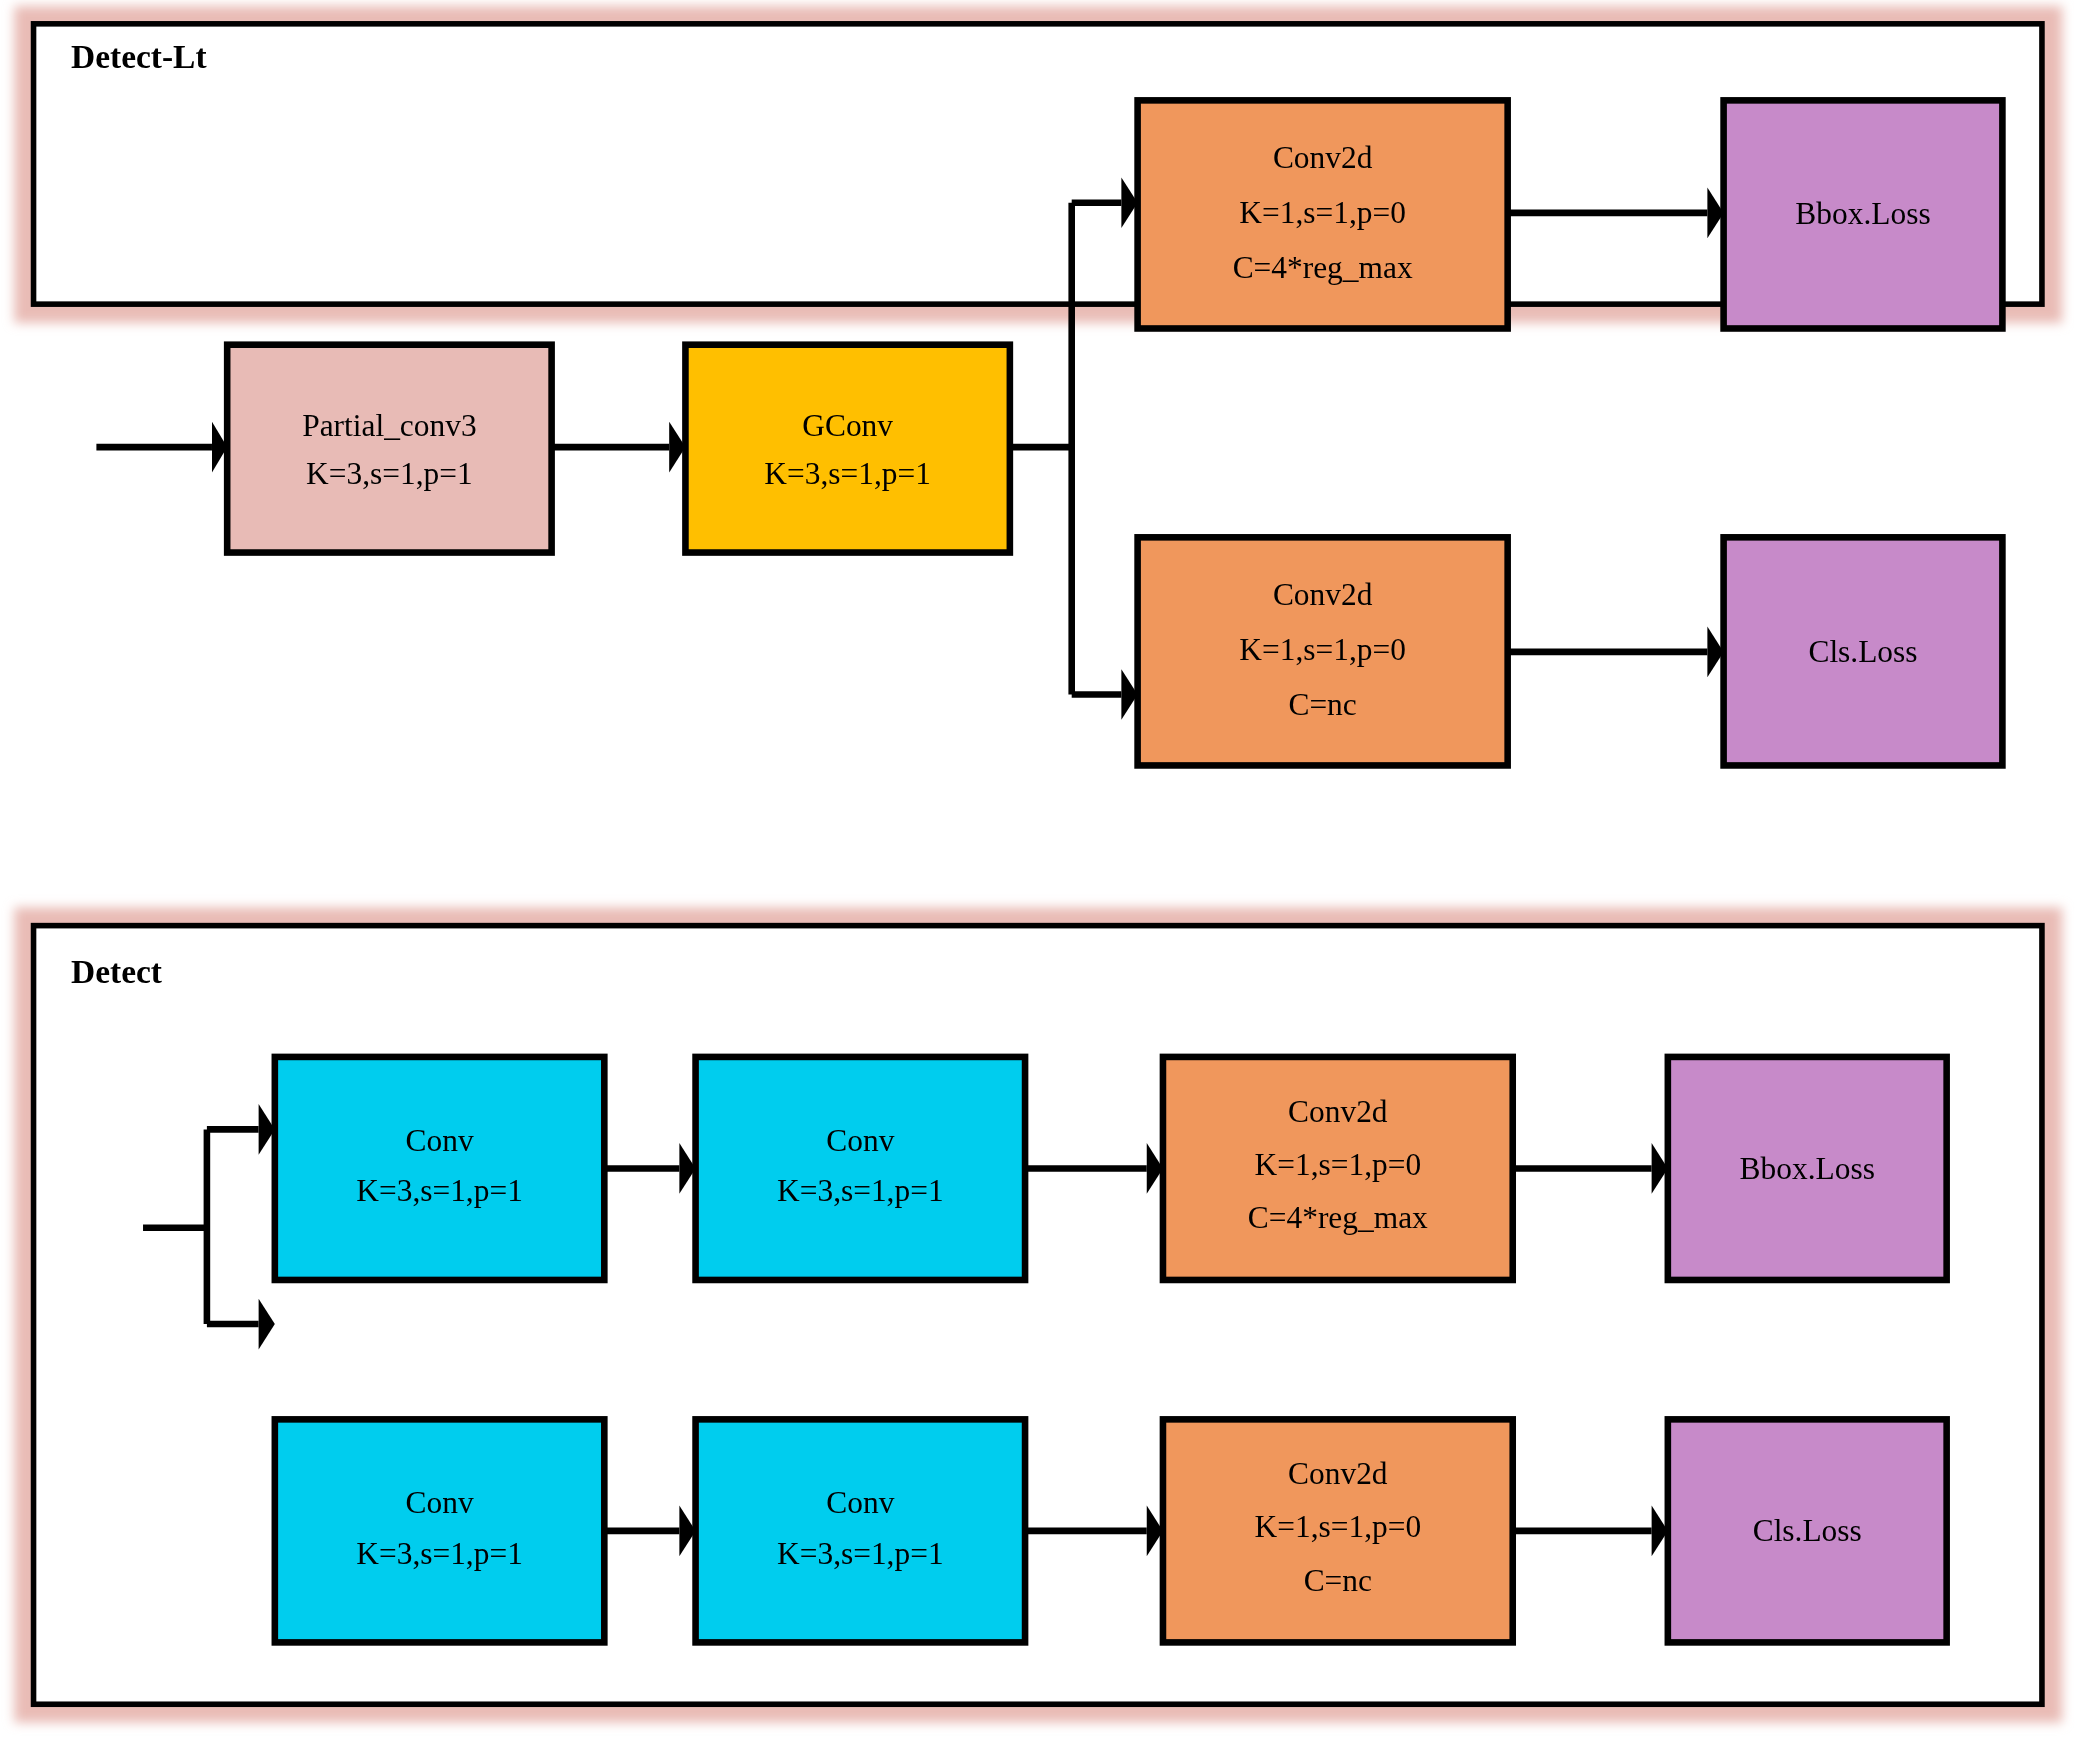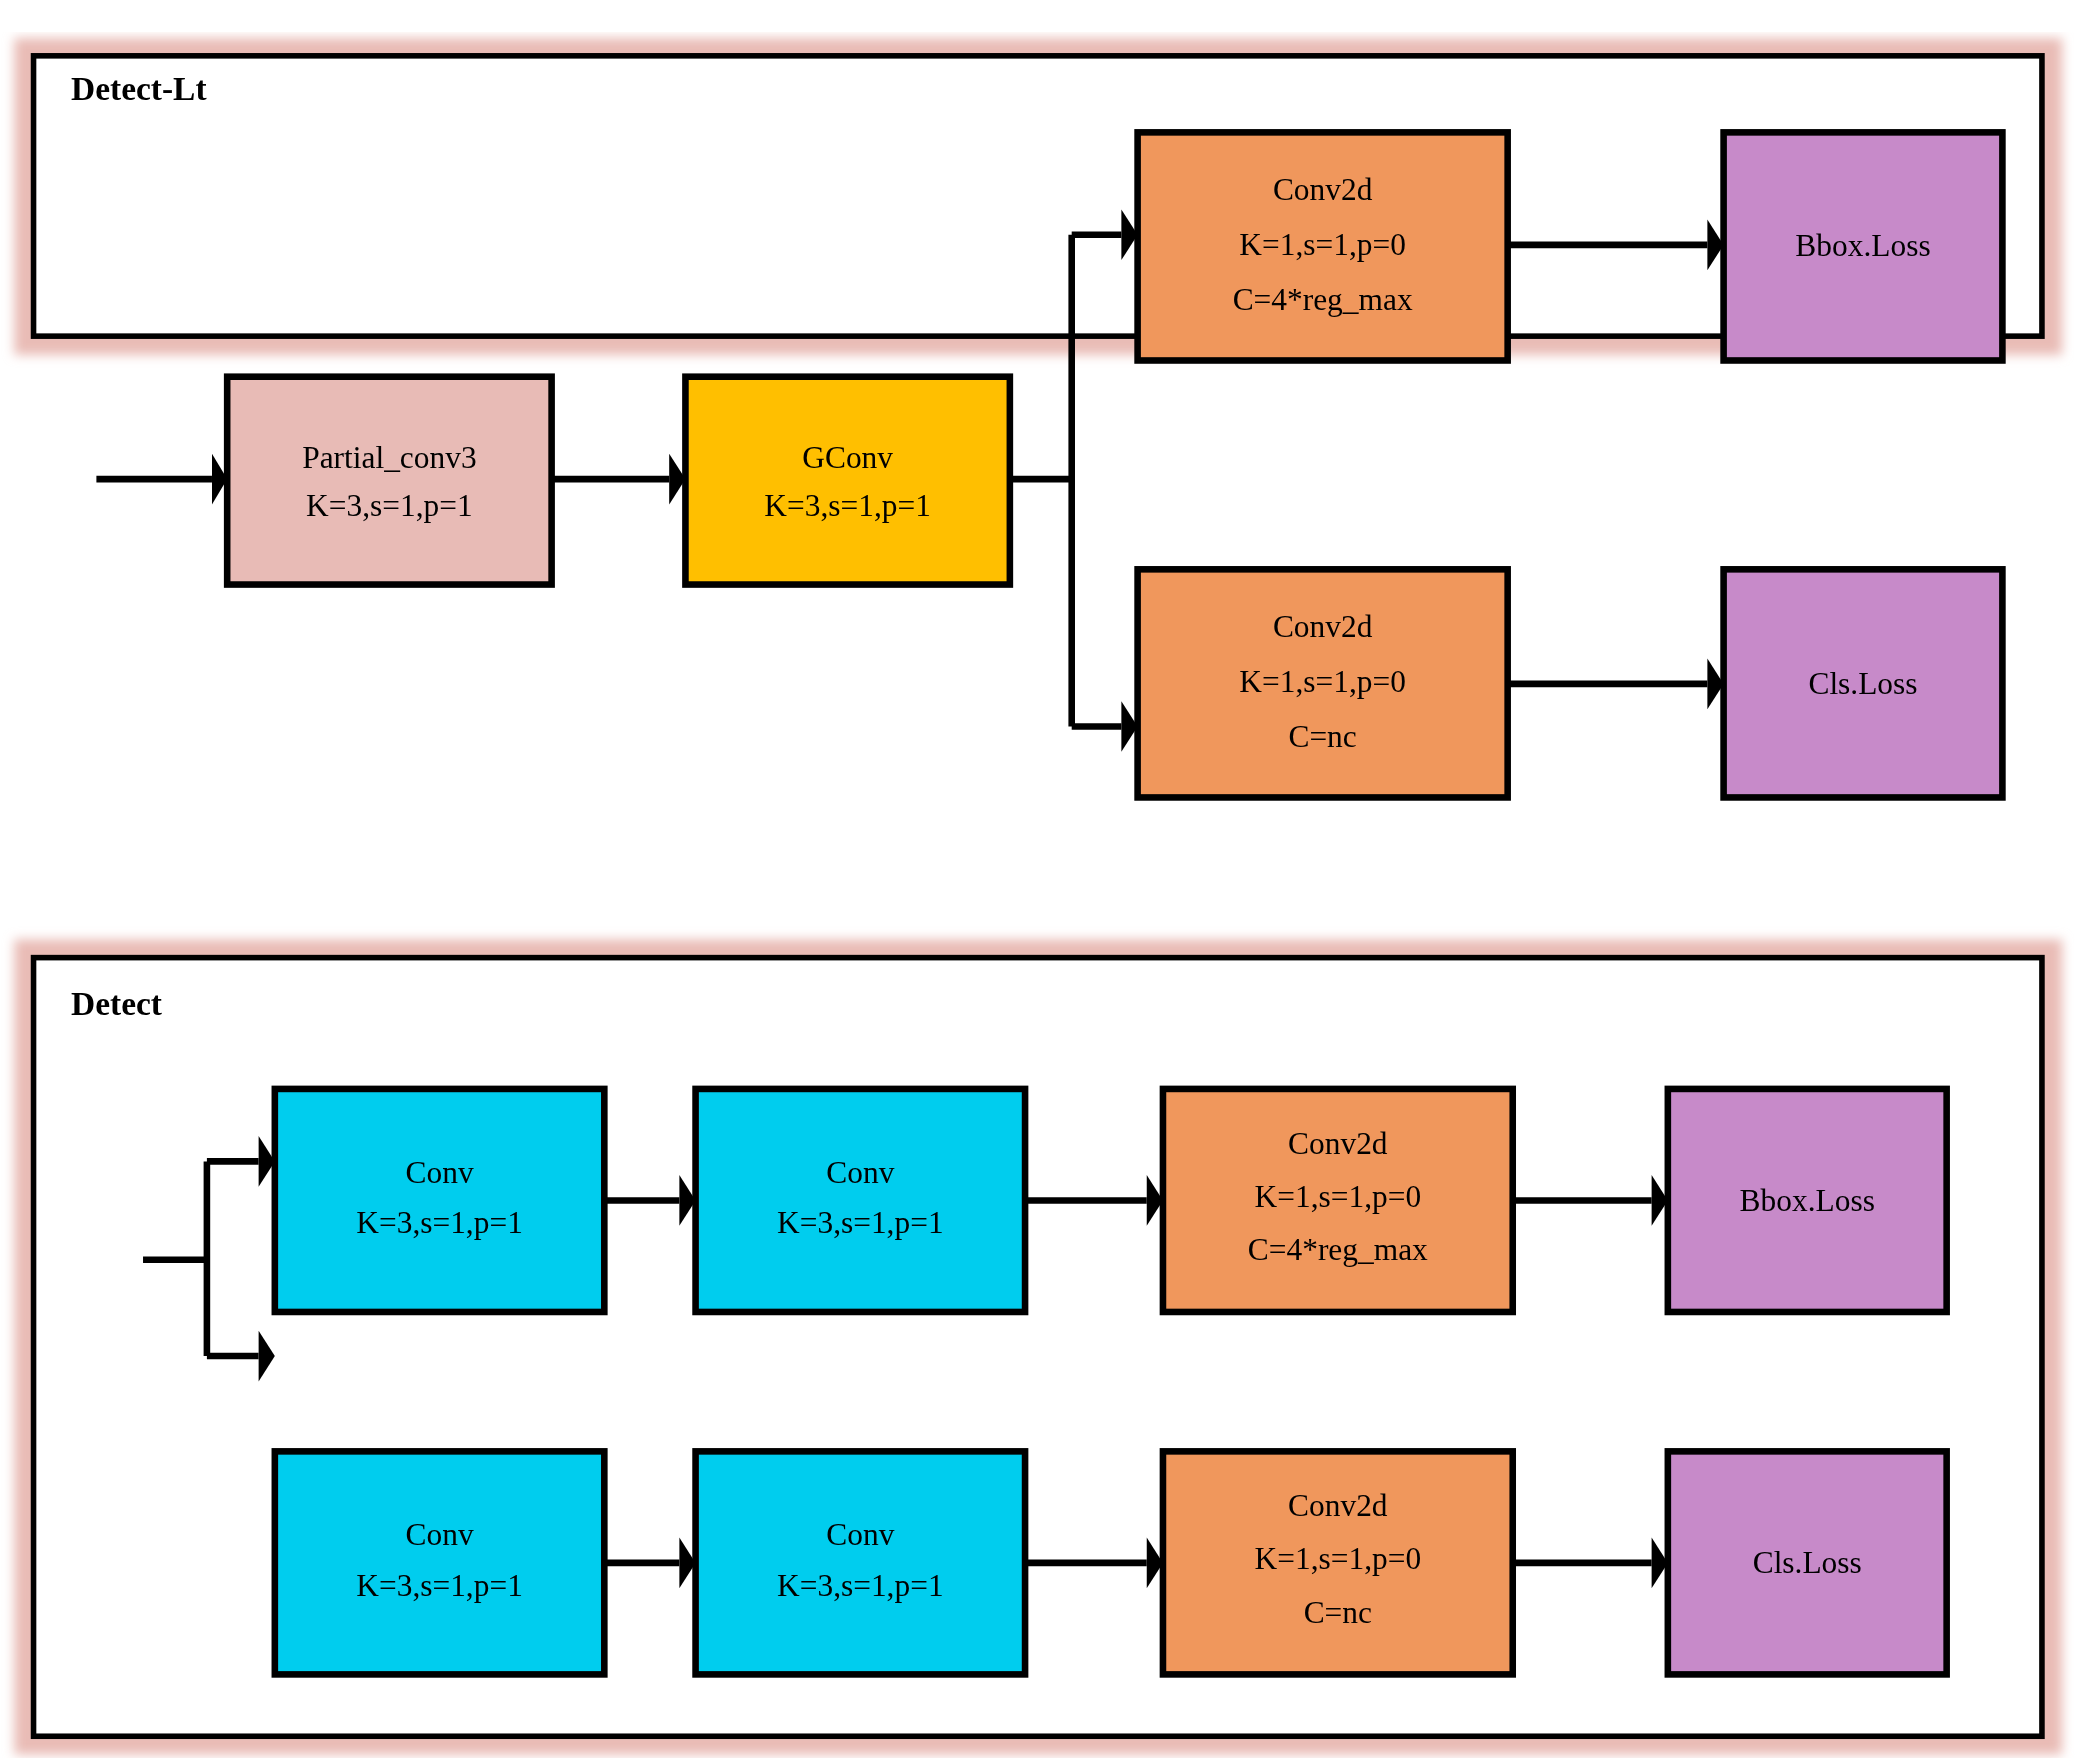--- a/index.html
+++ b/index.html
@@ -11,21 +11,20 @@
     overflow: hidden;
   }
   body {
     font-family: "Liberation Serif", "DejaVu Serif", serif;
   }
   #stage {
     position: relative;
     width: 2077px;
     height: 1682px;
     background: #ffffff;
-    margin-top: 32px;
   }
   svg#diagram {
     position: absolute;
     left: 0;
     top: 0;
     width: 2077px;
     height: 1759px;
     display: block;
   }
   .panel-fill { fill: #ffffff; }

